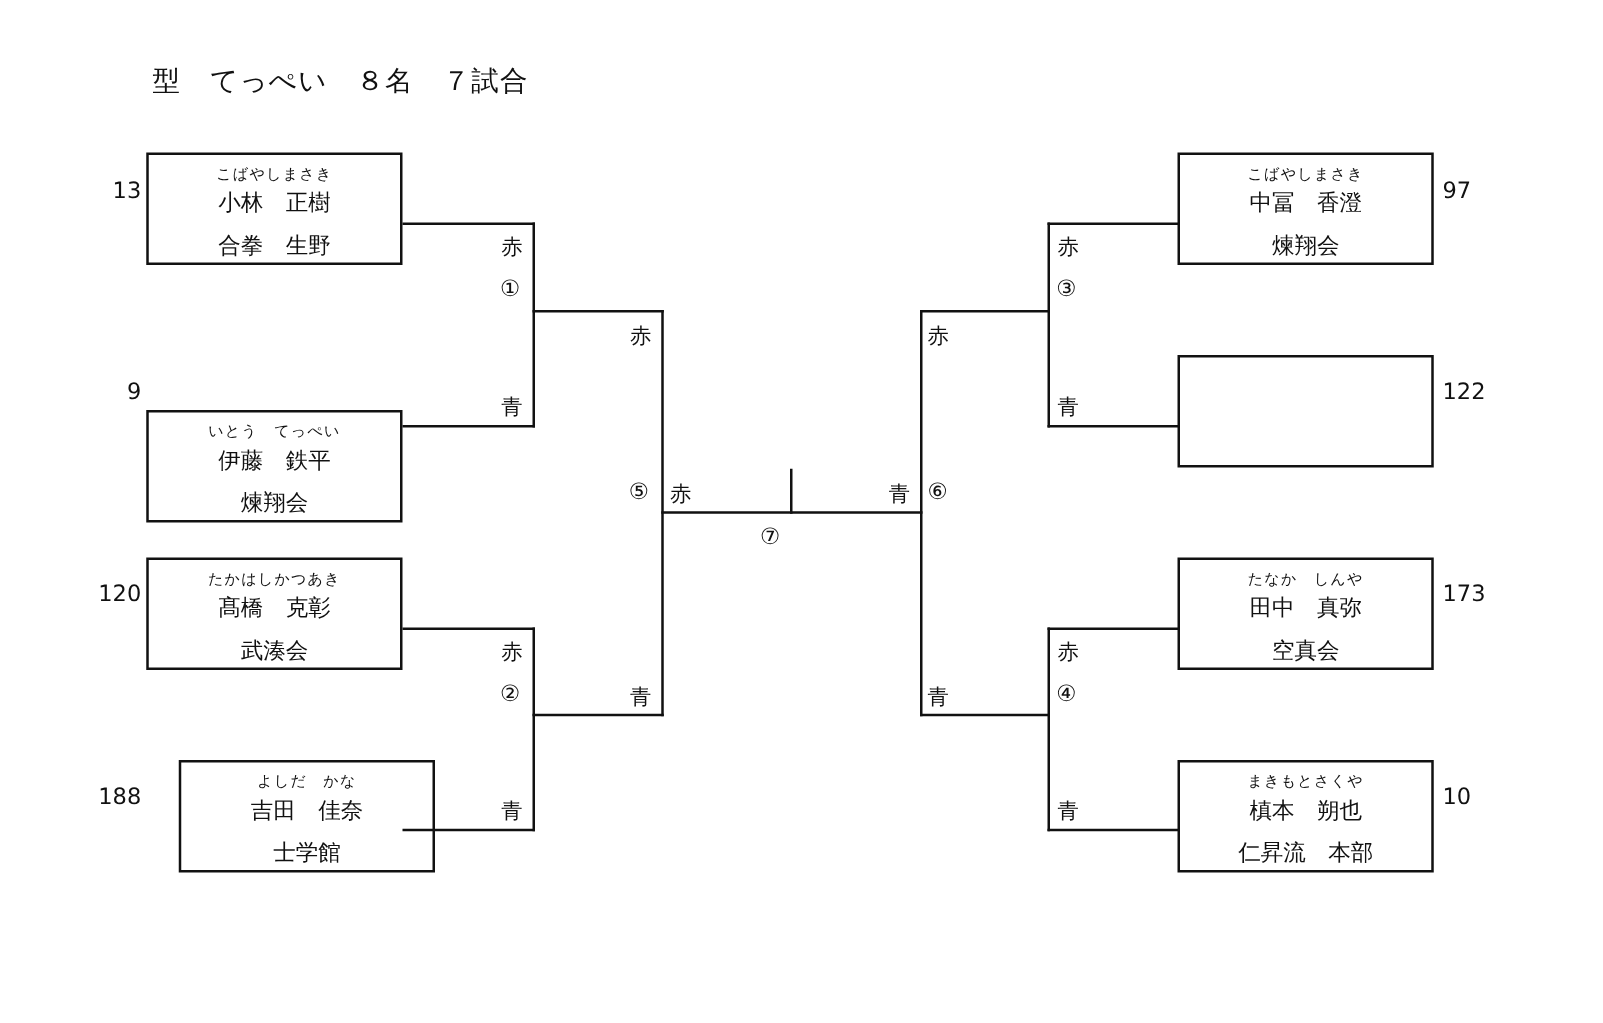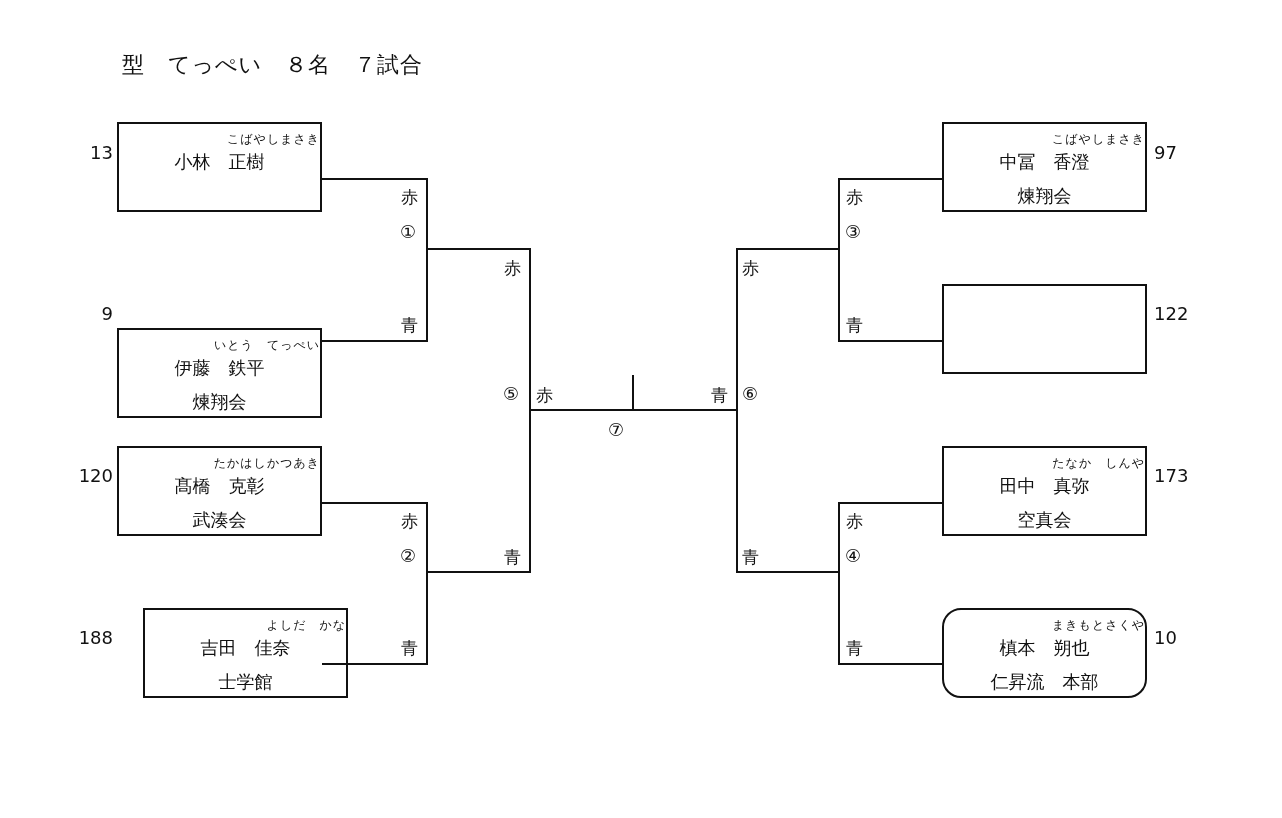--- a/index.html
+++ b/index.html
@@ -1,39 +1,40 @@
 <!DOCTYPE html>
 <html><head>
   <meta charset="utf-8">
   <style>
     html, body { margin: 0; padding: 0; background: #ffffff; }
     body { width: 1282px; height: 818px; position: relative; overflow: hidden;
            font-family: "DejaVu Sans", "Liberation Sans", sans-serif; color: #111; }
     .title { position: absolute; left: 122px; top: 50px; font-size: 22px; letter-spacing: 1px; white-space: pre; }
     .box { position: absolute; width: 205px; height: 90px; border: 2px solid #111; box-sizing: border-box; background: #fff; }
-    .box .furi { position: absolute; left: 0; right: 0; top: 7px; text-align: right; font-size: 12px; white-space: pre; letter-spacing: 1px; }
+    .box .furi { position: absolute; left: 0; right: 0; top: 7px; text-align: center; font-size: 12px; white-space: pre; letter-spacing: 1px; }
     .box .name { position: absolute; left: 0; right: 0; top: 26px; text-align: center; font-size: 18px; white-space: pre; }
     .box .club { position: absolute; left: 0; right: 0; top: 60px; text-align: center; font-size: 18px; white-space: pre; }
     .num { position: absolute; font-size: 18px; }
     .num.left { text-align: right; width: 40px; }
     .line { position: absolute; background: #111; }
     .h { height: 2px; }
     .v { width: 2px; }
     .lbl { position: absolute; font-size: 17px; }
     .circ { position: absolute; font-size: 18px; }
   </style>
 </head>
 <body>
 
 <div class="title">型　てっぺい　８名　７試合</div>
 
 <div class="num left" style="left:73px; top:142px;">13</div>
 <div class="box" style="left:117px; top:122px;">
   <div class="furi">こばやしまさき</div>
   <div class="name">小林　正樹</div>
+  <div class="club">合拳　生野</div>
 </div>
 
 <div class="num left" style="left:73px; top:303px;">9</div>
 <div class="box" style="left:117px; top:284px;margin-top:44px;">
   <div class="furi">いとう　てっぺい</div>
   <div class="name">伊藤　鉄平</div>
   <div class="club">煉翔会</div>
 </div>
 
 <div class="num left" style="left:73px; top:465px;">120</div>
@@ -64,21 +65,21 @@
 </div>
 <div class="num" style="left:1154px; top:303px;">122</div>
 
 <div class="box" style="left:942px; top:446px;">
   <div class="furi">たなか　しんや</div>
   <div class="name">田中　真弥</div>
   <div class="club">空真会</div>
 </div>
 <div class="num" style="left:1154px; top:465px;">173</div>
 
-<div class="box" style="left:942px; top:608px;border-radius:19px;">
+<div class="box" style="left:942px; top:608px;">
   <div class="furi">まきもとさくや</div>
   <div class="name">槙本　朔也</div>
   <div class="club">仁昇流　本部</div>
 </div>
 <div class="num" style="left:1154px; top:627px;">10</div>
 
 <div class="line h" style="left:322px; top:178px; width:106px;"></div>
 <div class="line h" style="left:322px; top:340px; width:106px;"></div>
 <div class="line v" style="left:426px; top:178px; height:164px;"></div>
 

